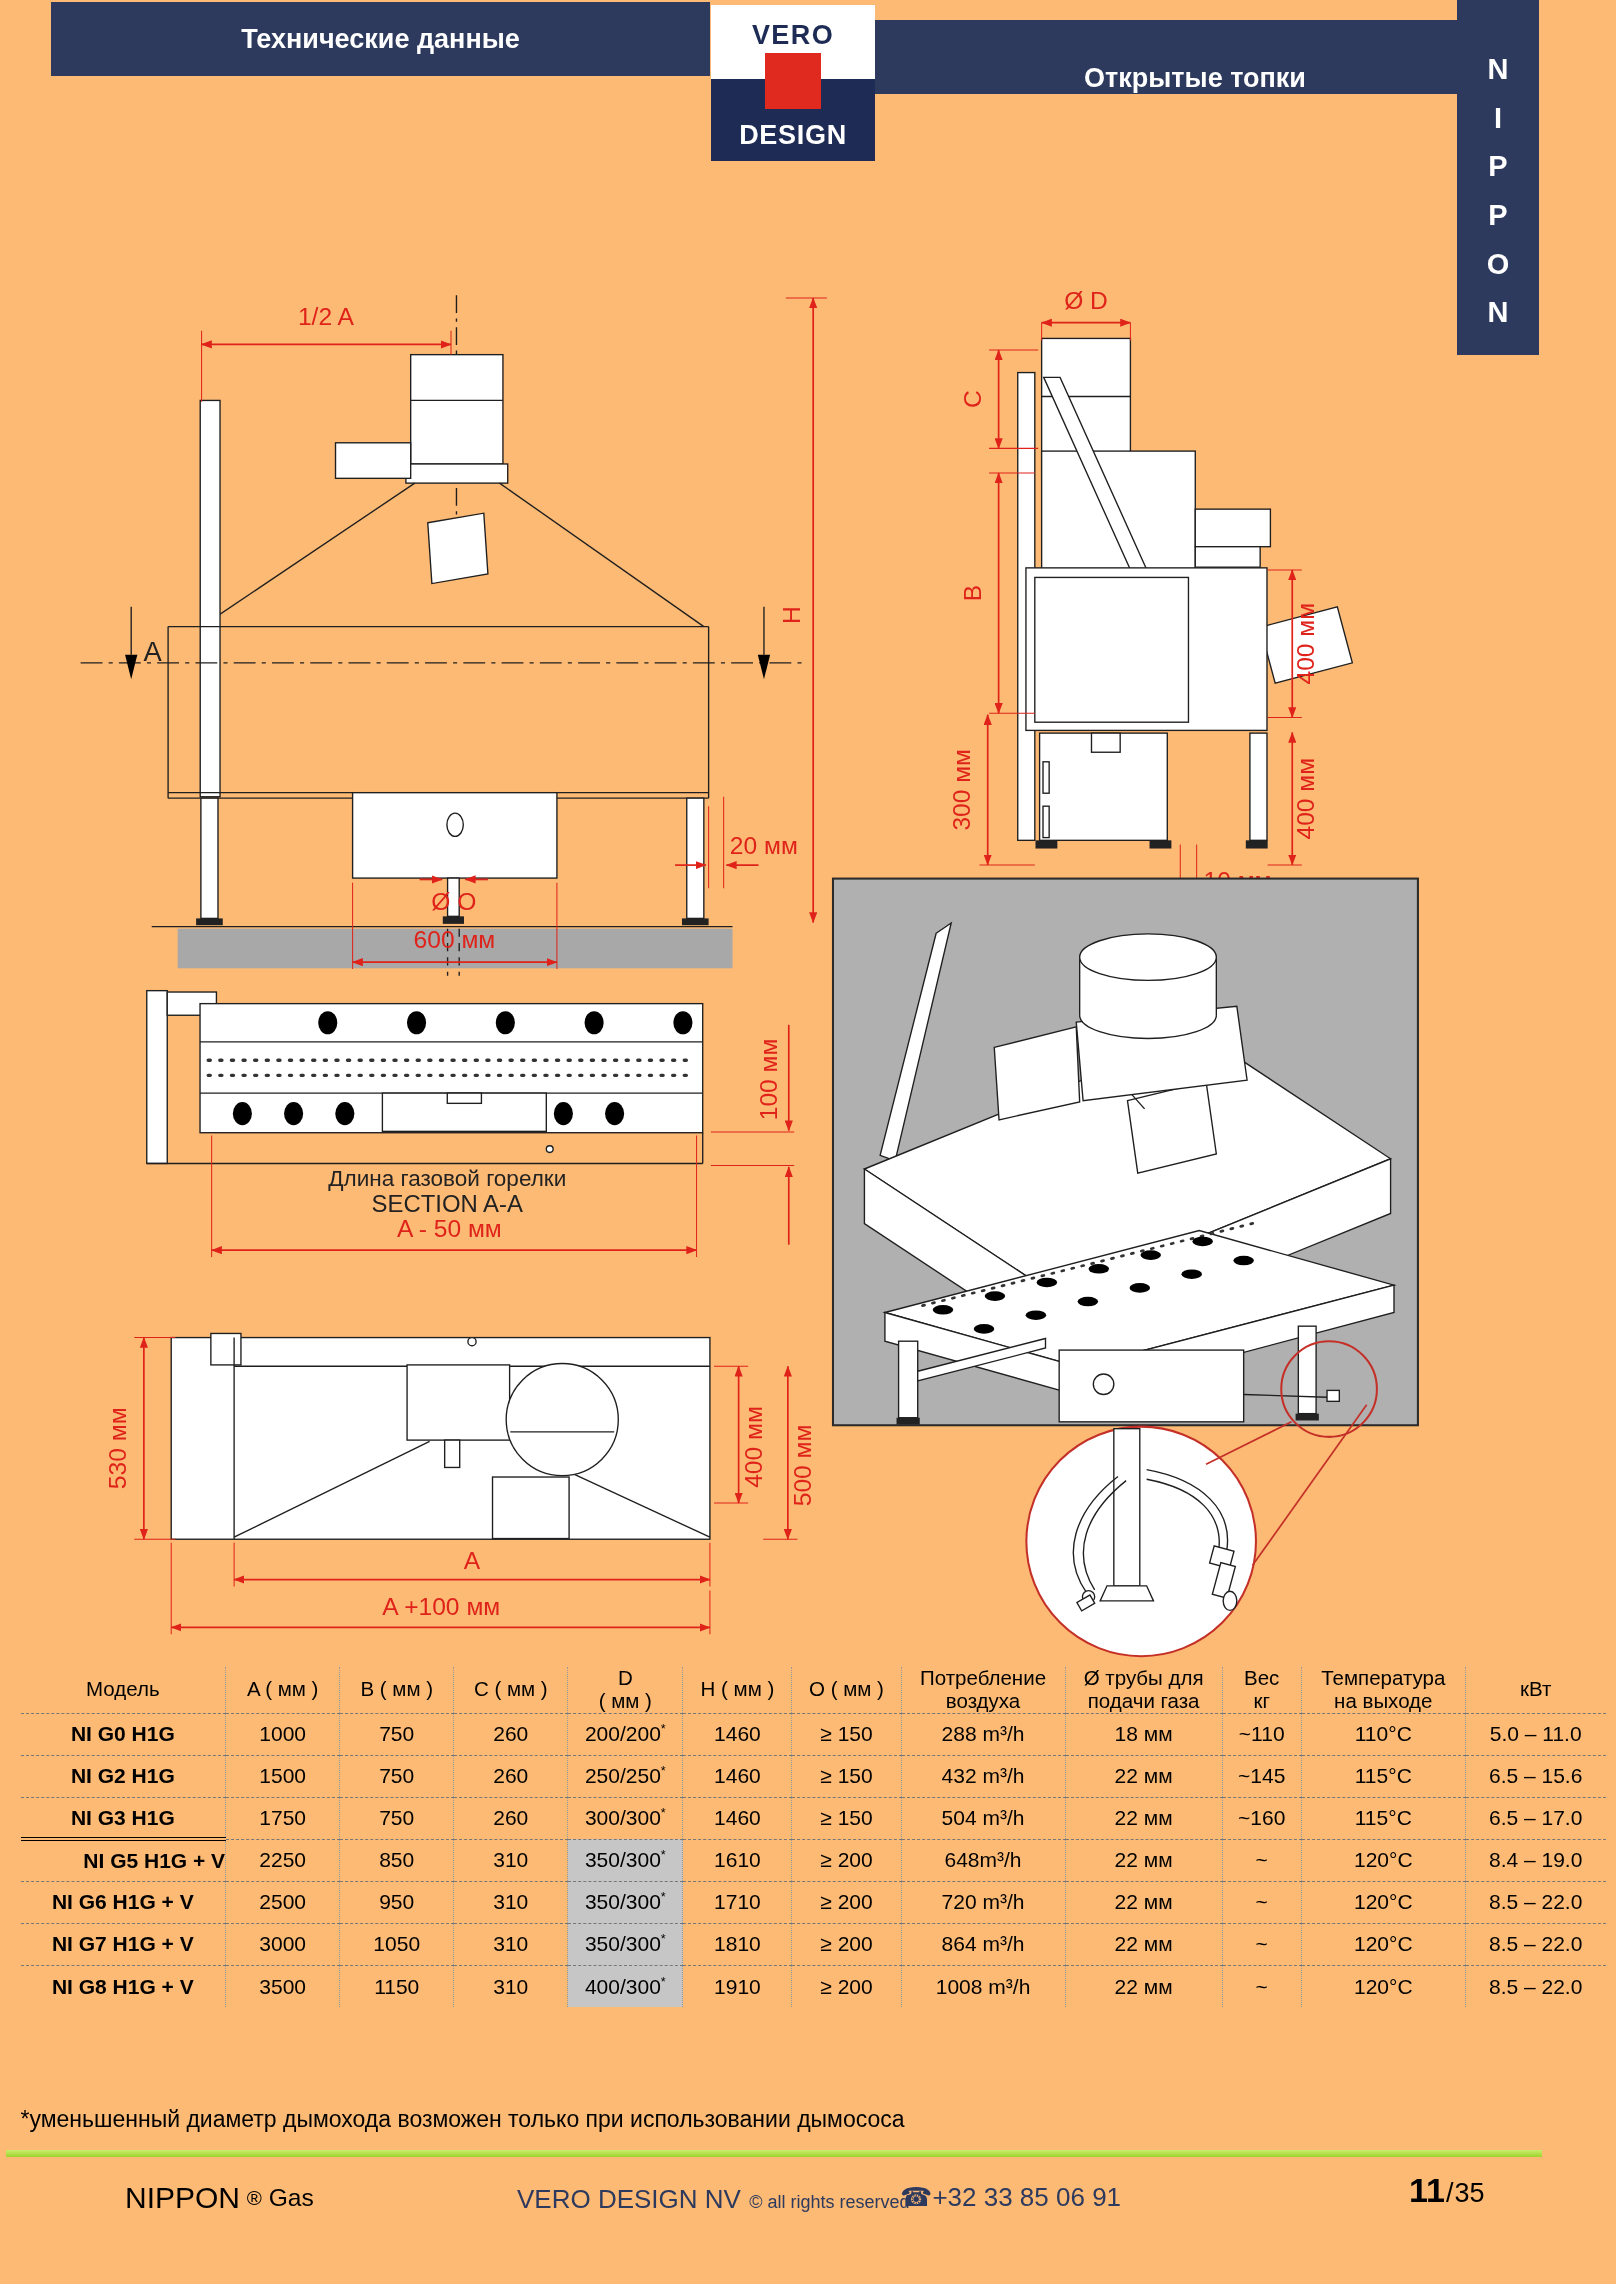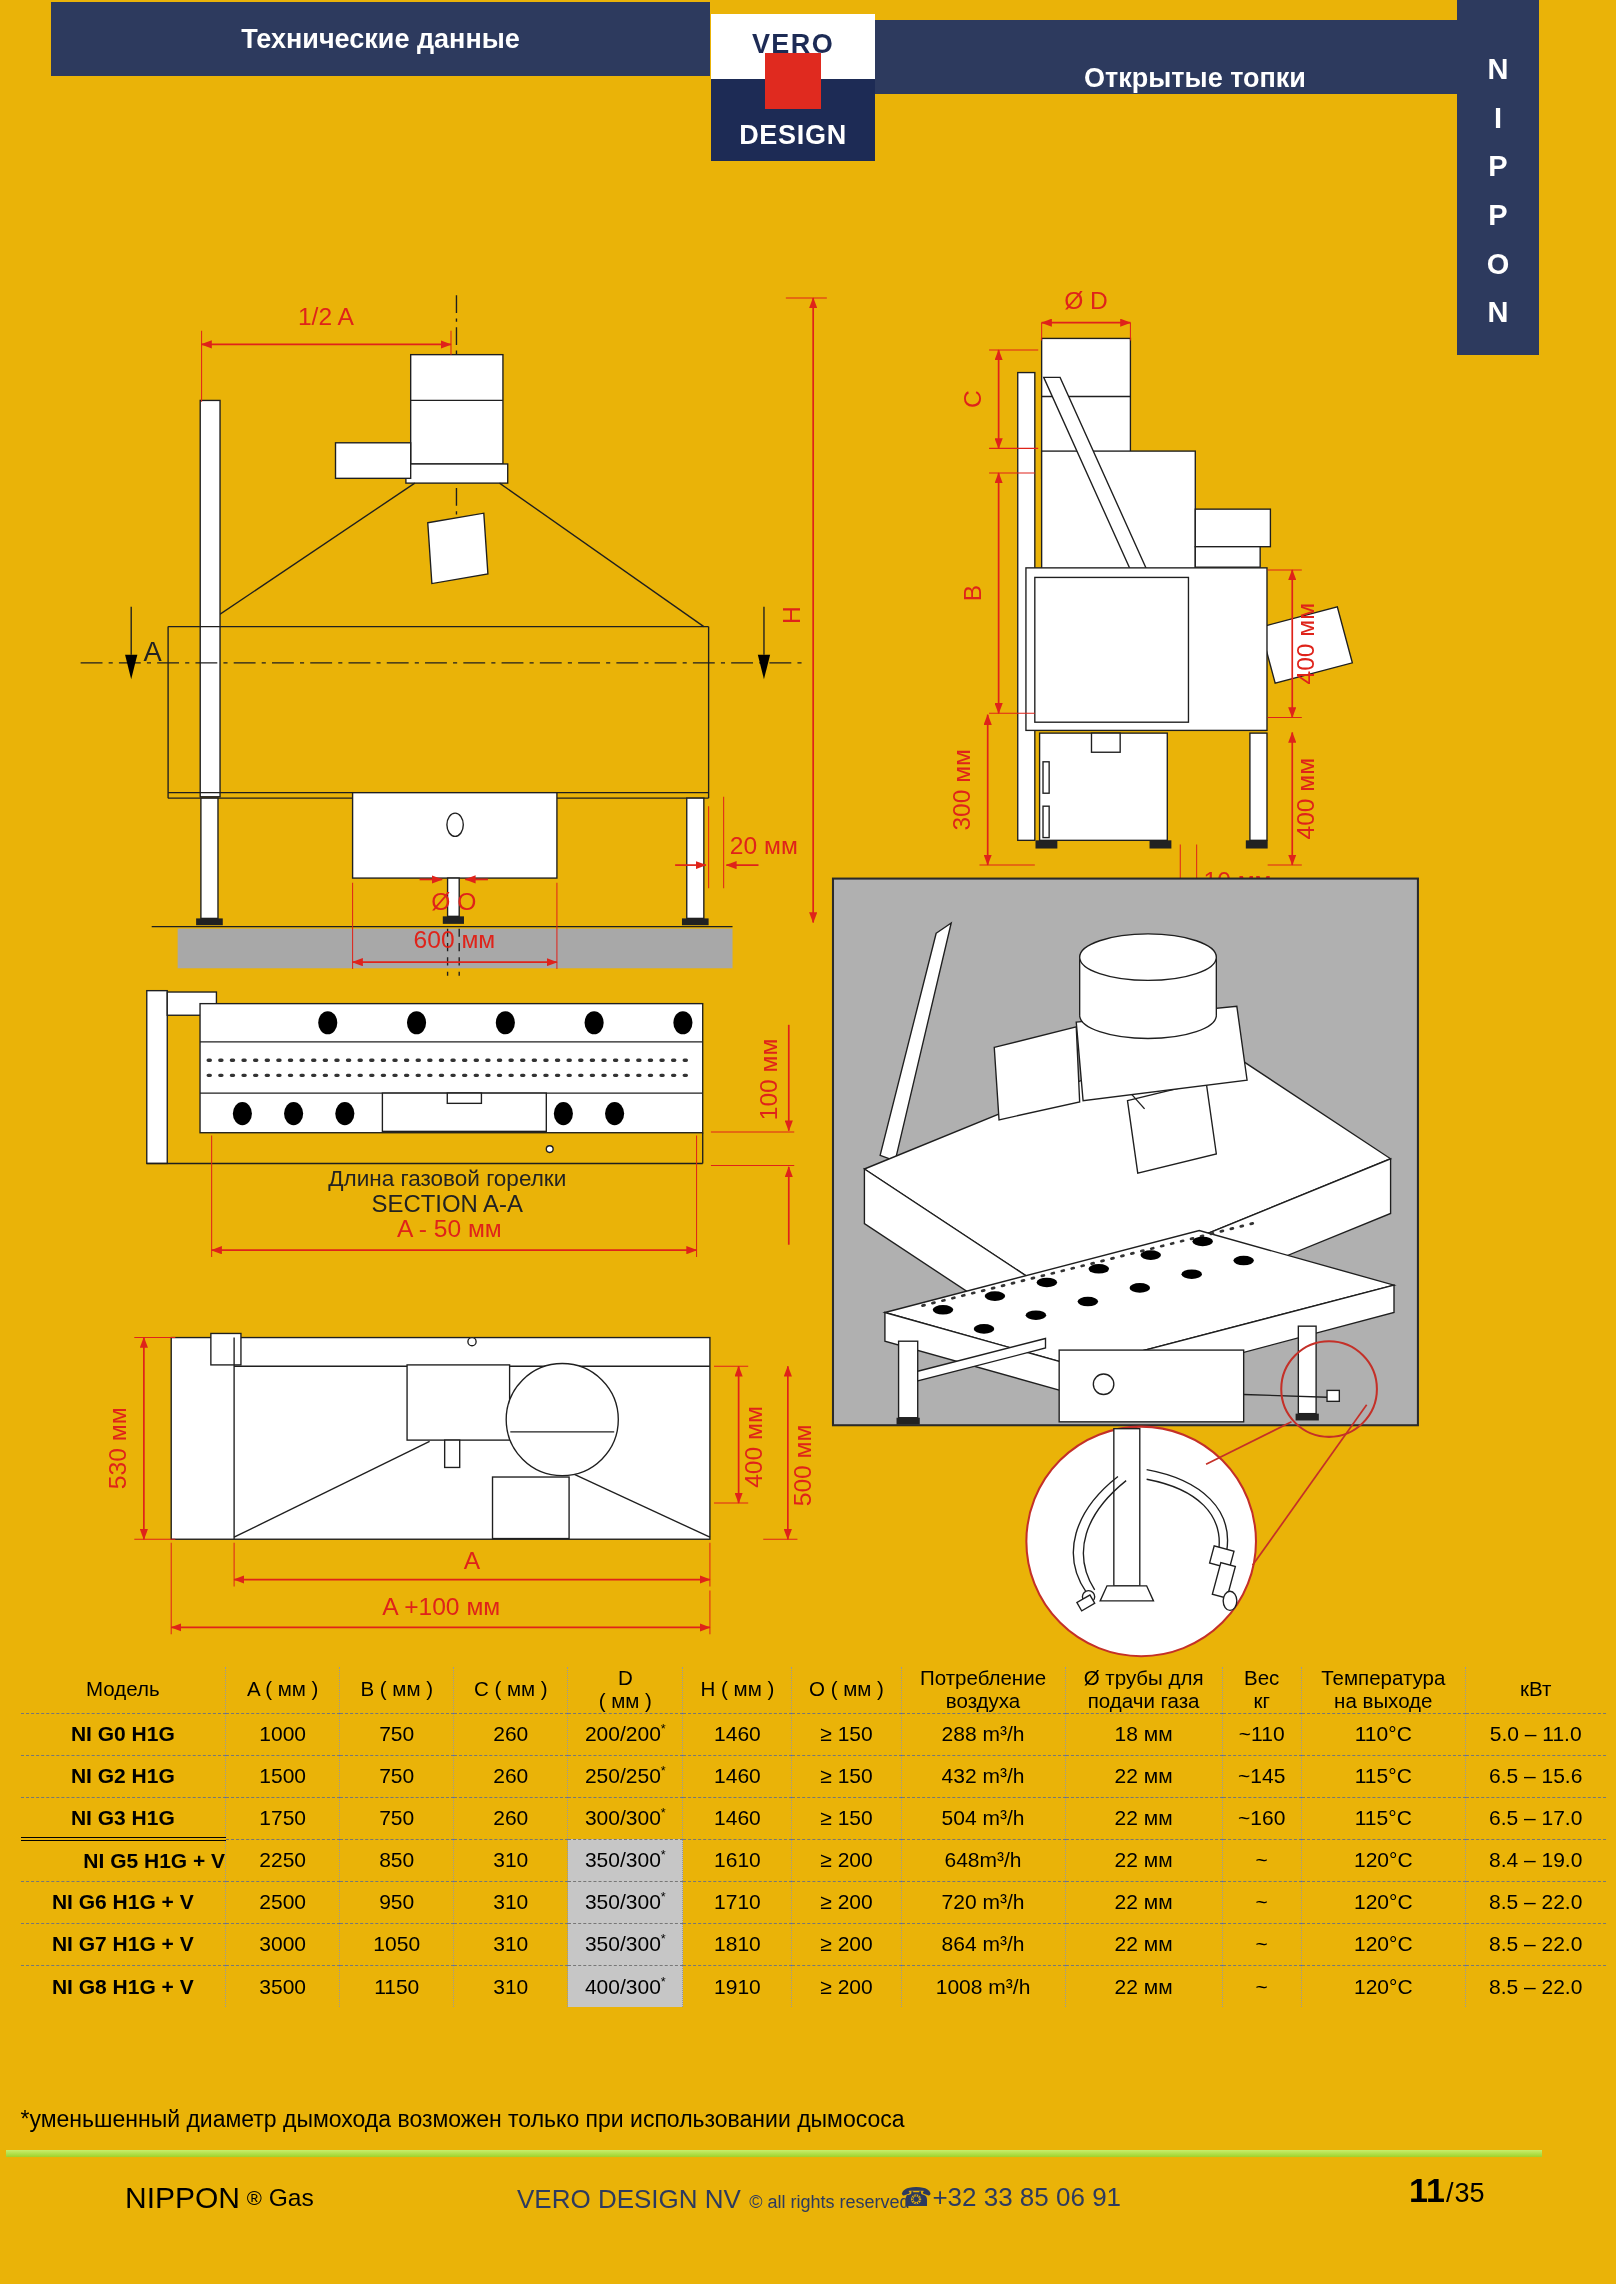--- a/index.html
+++ b/index.html
@@ -1,28 +1,28 @@
 <!DOCTYPE html>
 <html style="font-size:11px"><head>
 <meta charset="utf-8">
 <style>
   * { margin:0; padding:0; box-sizing:border-box; }
   body { font-family:"Liberation Sans", sans-serif; background:#e8e8e8; }
-  .page { position:relative; width:1617px; height:2284px; background:#eab308; overflow:hidden; }
+  .page { position:relative; width:1617px; height:2284px; background:#fdba74; overflow:hidden; }
 
   
   .bar { position:absolute; background:#2d3a5e; color:#fff; font-weight:bold; font-size:27px;
          display:flex; align-items:center; justify-content:center; }
   .bar-left  { left:51px;  top:2px; width:659px; height:74px; }
   .bar-right { left:875px; top:20px; width:640px; height:74px;align-items:flex-end; }
   .nippon-bar { position:absolute; left:1457px; top:0; width:82px; height:355px; background:#2d3a5e;
                 display:flex; flex-direction:column; align-items:center; padding-top:53px; gap:15.7px;
                 color:#fff; font-weight:bold; font-size:29px; }
   .logo { position:absolute; left:711px; top:2px; width:164px; height:159px; }
-  .logo-top { position:absolute; left:0; top:12px; width:100%; height:77px; background:#fff;
+  .logo-top { position:absolute; left:0; top:3px; width:100%; height:77px; background:#fff;
               display:flex; justify-content:center; }
   .logo-top span { margin-top:15px; color:#1d2b55; font-weight:bold; font-size:27px; letter-spacing:1.4px; }
   .logo-bottom { position:absolute; left:0; top:77px; width:100%; height:82px; background:#1d2b55;
                  display:flex; justify-content:center; align-items:flex-end; }
   .logo-bottom span { margin-bottom:9.6px; color:#fff; font-weight:bold; font-size:27px; letter-spacing:0.7px; }
   .logo-red { position:absolute; left:54px; top:51px; width:56px; height:56px; background:#e02a1f; }
 
   .page-title { position:absolute; left:133px; top:176px; font-size:40px; font-weight:bold; color:#000; }
 
   

